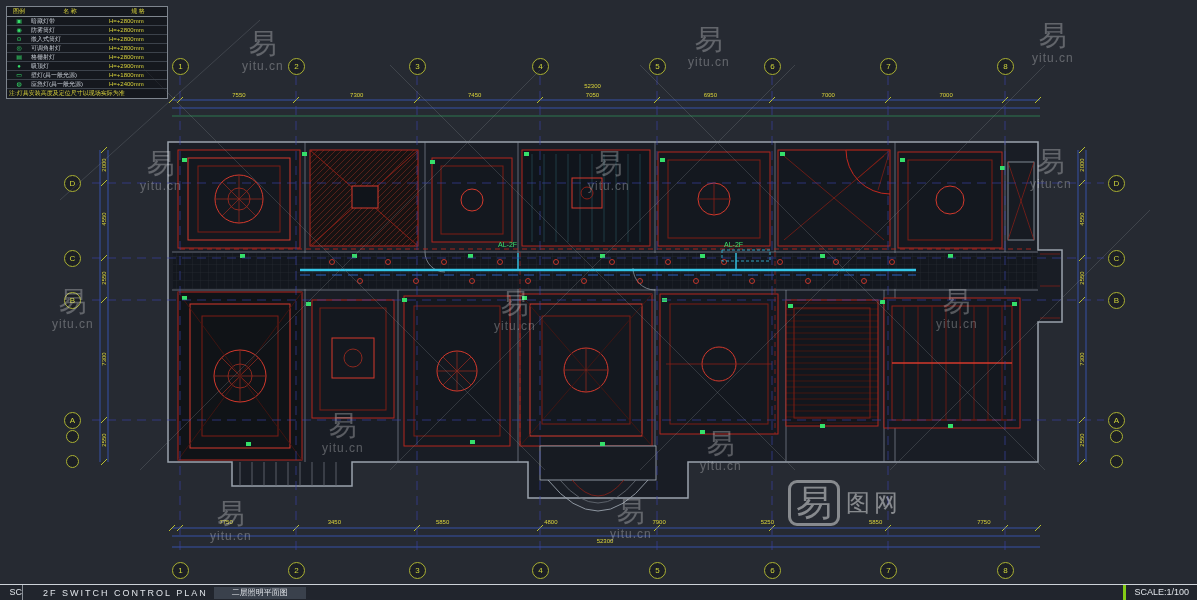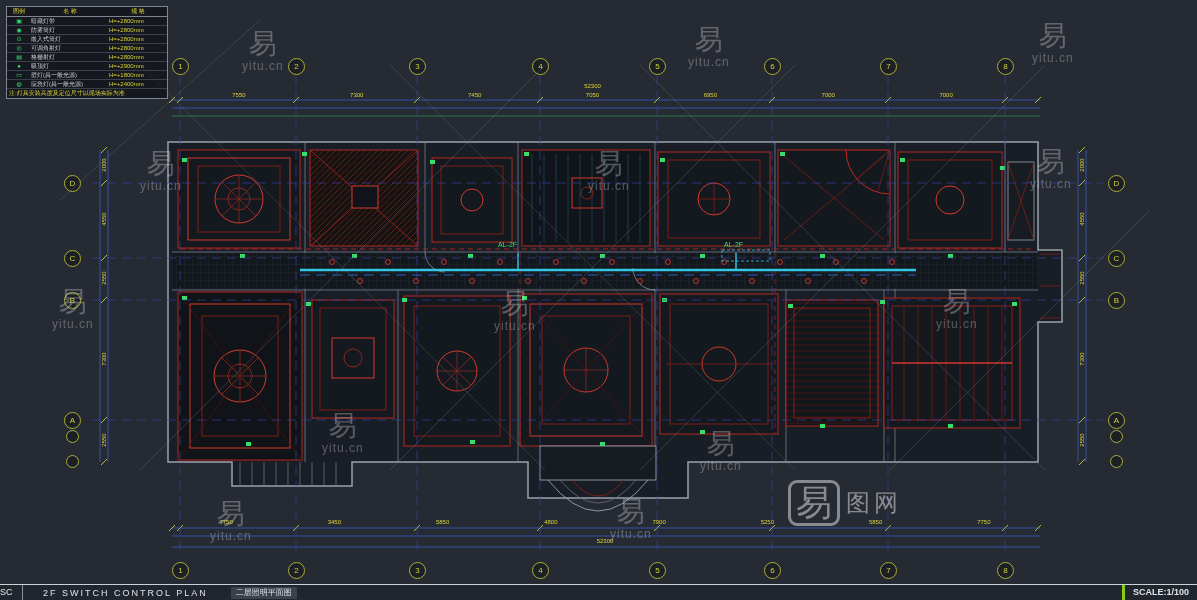--- a/index.html
+++ b/index.html
@@ -32,24 +32,24 @@
   .wm .ch{font-size:28px;line-height:28px;}
   .wm .site{font-size:12px;letter-spacing:1px;}
   .wm-logo{position:absolute;left:788px;top:480px;display:flex;align-items:center;gap:6px;
            color:rgba(255,255,255,.45);z-index:6;}
   .wm-logo .box{font-size:36px;line-height:40px;border:3px solid rgba(255,255,255,.45);
                 border-radius:9px;padding:0 5px;}
   .wm-logo .rest{font-size:24px;letter-spacing:4px;}
   
   .titlebar{position:absolute;left:0;right:0;bottom:0;height:15px;border-top:1px solid #cdd2d8;
             background:#21252d;display:flex;align-items:center;color:#dfe3e8;font-size:9px;z-index:7;}
-  .tb-sc{width:22px;text-align:left;border-right:1px solid #8a9098;height:15px;line-height:15px;}
+  .tb-sc{width:22px;text-align:right;border-right:1px solid #8a9098;height:15px;line-height:15px;}
   .tb-title{margin-left:20px;letter-spacing:2px;}
-  .tb-cn{margin-left:23px;background:#3a414c;padding:0 5px;height:12px;line-height:12px;font-size:8px;}
-  .tb-scale{margin-left:auto;border-left:3px solid #84cc16;padding:0 8px;height:15px;line-height:15px;font-weight:bold;}
+  .tb-cn{margin-left:6px;background:#3a414c;padding:0 18px;height:12px;line-height:12px;font-size:8px;}
+  .tb-scale{margin-left:auto;border-left:3px solid #84cc16;padding:0 8px;height:15px;line-height:15px;}
 </style>
 </head>
 <body>
 
 <div class="stage">
 
   <svg width="1197" height="600" viewBox="0 0 1197 600">
     <defs>
       <pattern id="tile" width="8" height="8" patternUnits="userSpaceOnUse">
         <rect width="8" height="8" fill="#12161d"></rect>

